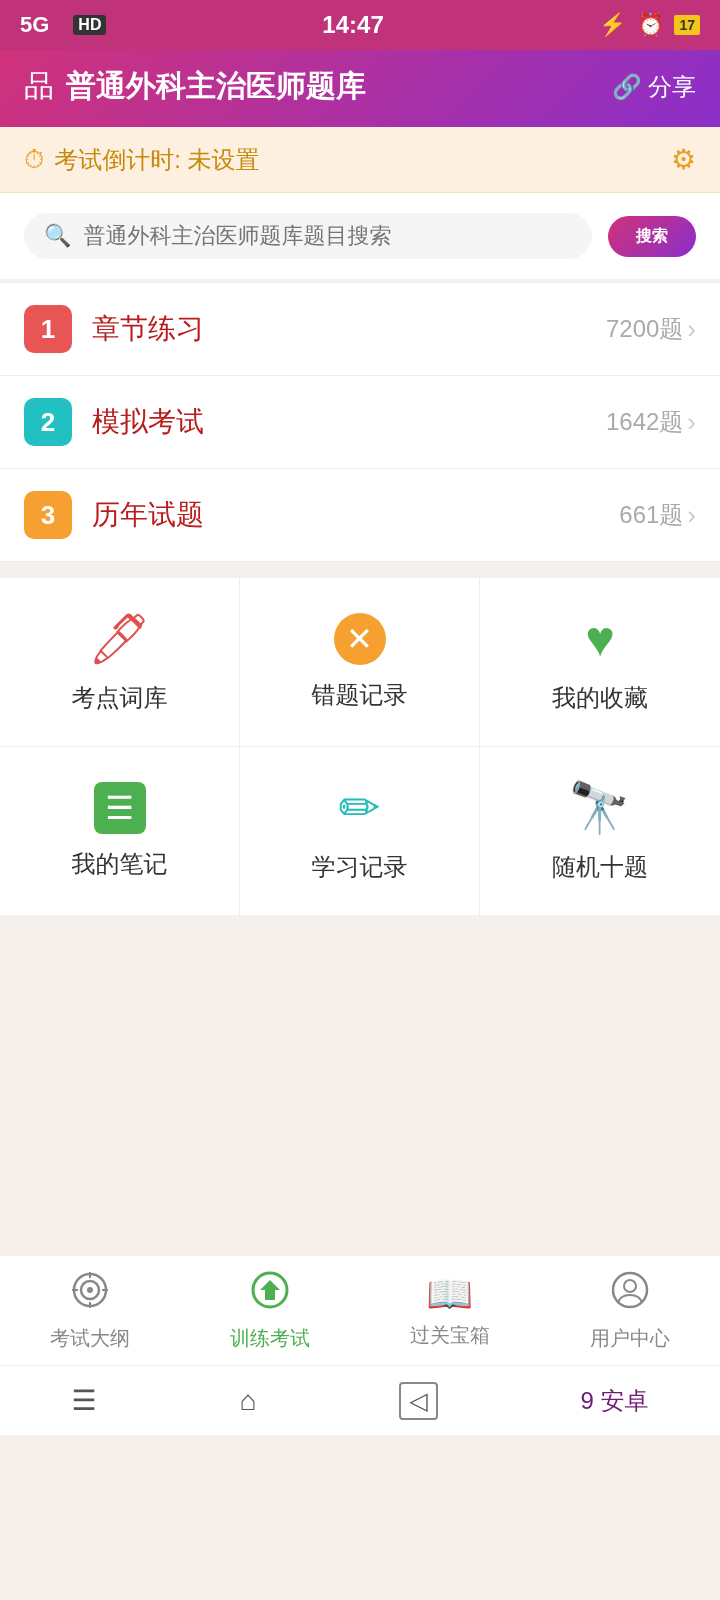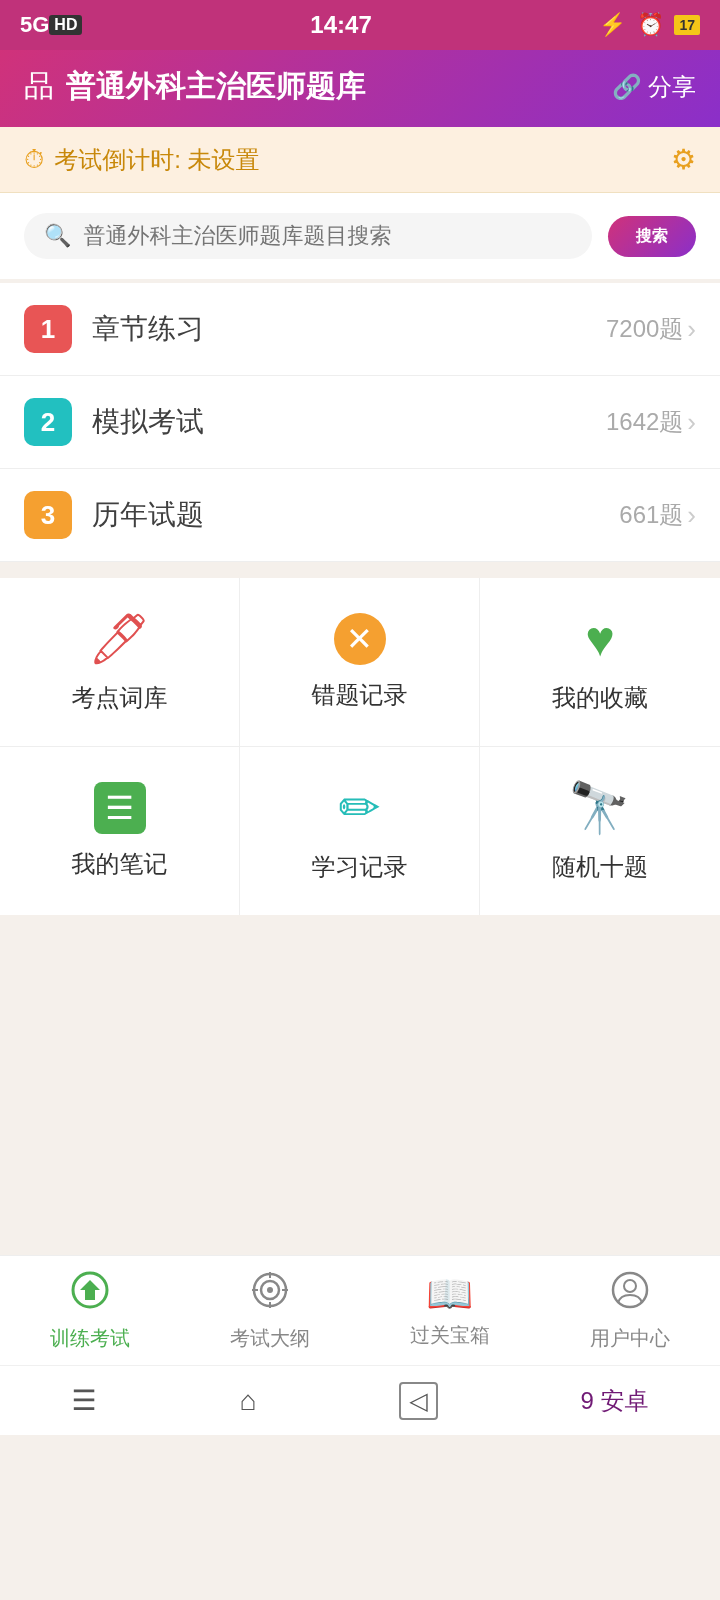--- a/index.html
+++ b/index.html
@@ -17,21 +17,21 @@
       background: #c0327a;
       height: 50px;
       display: flex;
       align-items: center;
       justify-content: space-between;
       padding: 0 20px;
       color: white;
       font-size: 22px;
       font-weight: 600;
     }
-    .status-left { display: flex; align-items: center; gap: 0; }
+    .status-left { display: flex; align-items: center; gap: 24px; }
     .status-right { display: flex; align-items: center; gap: 10px; }
     .battery-icon {
       background: #f5c518;
       color: #333;
       font-size: 14px;
       padding: 2px 5px;
       border-radius: 2px;
       font-weight: bold;
     }
 
@@ -123,21 +123,21 @@
       font-size: 26px;
       font-weight: bold;
       flex-shrink: 0;
     }
     .num-red { background: #e85555; }
     .num-cyan { background: #22c0c0; }
     .num-orange { background: #f5a030; }
     .menu-label {
       flex: 1;
       font-size: 28px;
-      color: #404040;
+      color: #b91c1c;
       margin-left: 20px;
       font-weight: 500;
     }
     .menu-count { color: #aaa; font-size: 24px; margin-right: 4px; }
     .menu-arrow { color: #ccc; font-size: 26px; }
 
     
     .grid-section {
       background: white;
       margin-top: 16px;
@@ -312,43 +312,43 @@
 
   <div class="grid-item">
     <span class="grid-icon icon-yellow" style="font-size:50px;">🔭</span>
     <span class="grid-label">随机十题</span>
   </div>
 </div>
 
 <div class="content-area" style="flex:1;"></div>
 
 <div class="bottom-nav" style="position:sticky;bottom:70px;z-index:10;">
-  <div class="nav-item nav-active">
-    <span class="nav-icon" style="color:#4caf50;">
-      <svg width="40" height="40" viewBox="0 0 40 40" fill="none">
-        <circle cx="20" cy="20" r="17" stroke="#4caf50" stroke-width="3" fill="none"></circle>
-        <path d="M20 10 L10 20 L15 20 L15 30 L25 30 L25 20 L30 20 Z" fill="#4caf50"></path>
-      </svg>
-    </span>
-    <span class="nav-label">训练考试</span>
-  </div>
   <div class="nav-item">
     <span class="nav-icon" style="color:#888;">
       <svg width="40" height="40" viewBox="0 0 40 40" fill="none">
         <circle cx="20" cy="20" r="16" stroke="#888" stroke-width="2.5" fill="none"></circle>
         <circle cx="20" cy="20" r="9" stroke="#888" stroke-width="2.5" fill="none"></circle>
         <circle cx="20" cy="20" r="3" fill="#888"></circle>
         <line x1="20" y1="2" x2="20" y2="8" stroke="#888" stroke-width="2"></line>
         <line x1="20" y1="32" x2="20" y2="38" stroke="#888" stroke-width="2"></line>
         <line x1="2" y1="20" x2="8" y2="20" stroke="#888" stroke-width="2"></line>
         <line x1="32" y1="20" x2="38" y2="20" stroke="#888" stroke-width="2"></line>
       </svg>
     </span>
     <span class="nav-label">考试大纲</span>
   </div>
+  <div class="nav-item nav-active">
+    <span class="nav-icon" style="color:#4caf50;">
+      <svg width="40" height="40" viewBox="0 0 40 40" fill="none">
+        <circle cx="20" cy="20" r="17" stroke="#4caf50" stroke-width="3" fill="none"></circle>
+        <path d="M20 10 L10 20 L15 20 L15 30 L25 30 L25 20 L30 20 Z" fill="#4caf50"></path>
+      </svg>
+    </span>
+    <span class="nav-label">训练考试</span>
+  </div>
   <div class="nav-item">
     <span class="nav-icon" style="color:#888;font-size:38px;">📖</span>
     <span class="nav-label">过关宝箱</span>
   </div>
   <div class="nav-item">
     <span class="nav-icon" style="color:#888;">
       <svg width="40" height="40" viewBox="0 0 40 40" fill="none">
         <circle cx="20" cy="20" r="17" stroke="#888" stroke-width="2.5" fill="none"></circle>
         <circle cx="20" cy="16" r="6" stroke="#888" stroke-width="2" fill="none"></circle>
         <path d="M8 33 Q10 25 20 25 Q30 25 32 33" stroke="#888" stroke-width="2" fill="none"></path>

